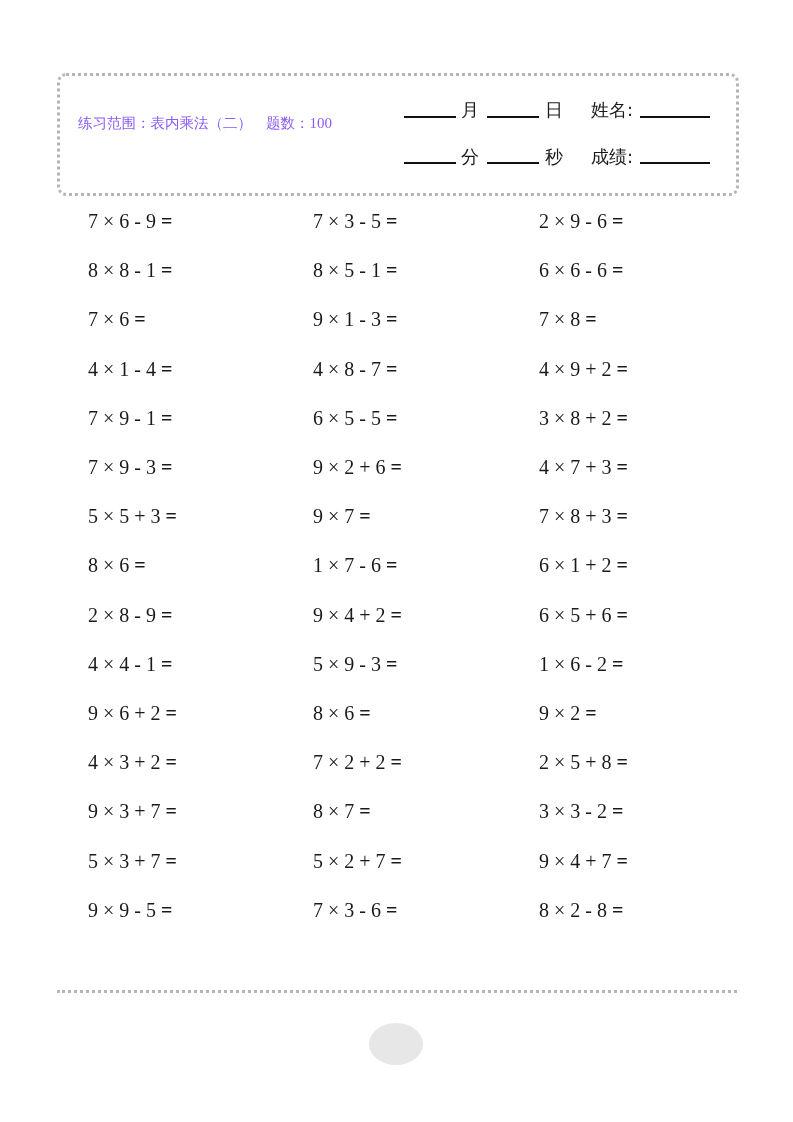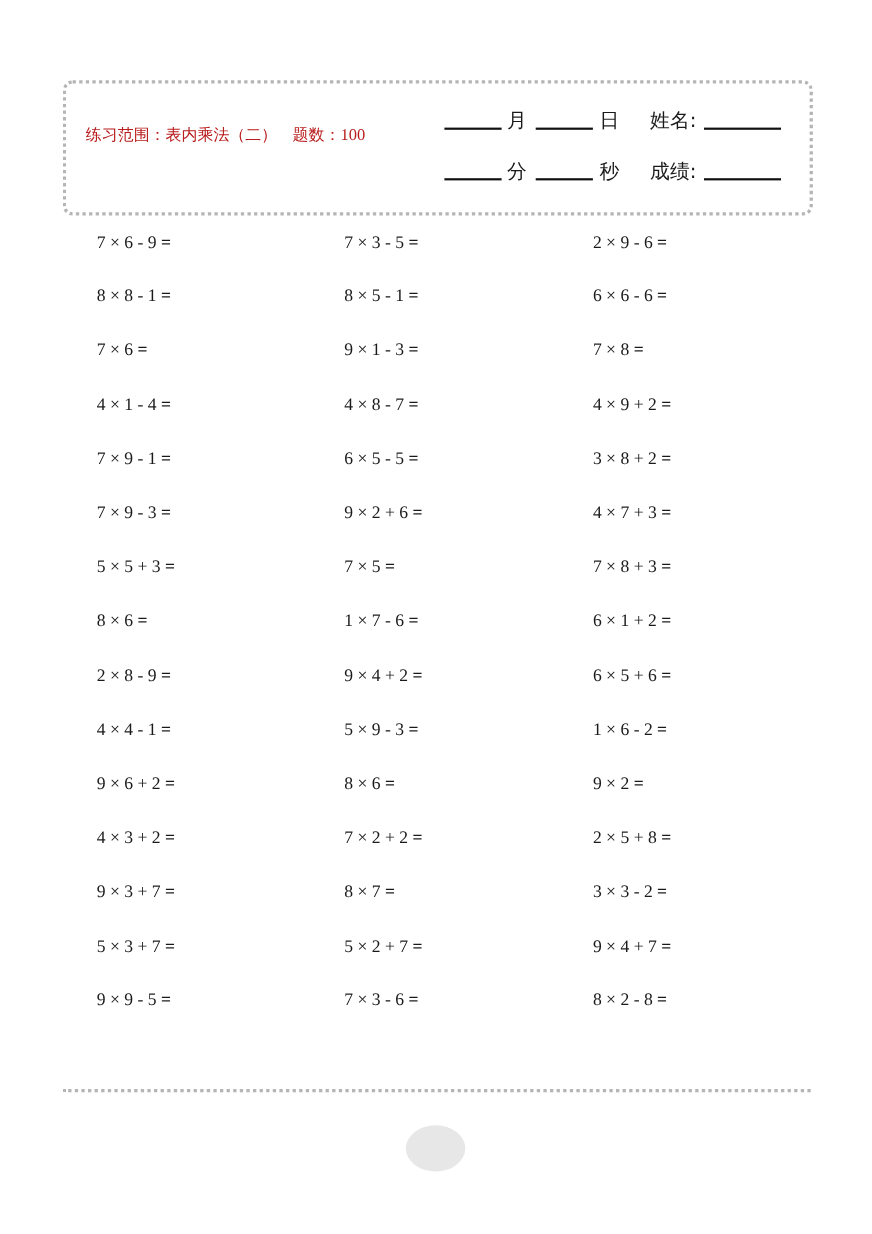--- a/index.html
+++ b/index.html
@@ -24,21 +24,21 @@
       border: 3px dotted #b5b5b5;
       border-radius: 9px;
     }
     .range-label {
       position: absolute;
       left: 78px;
       top: 114px;
       font-size: 14.5px;
       line-height: 18px;
       white-space: nowrap;
-      color: #b91c1c;
+      color: #8b5cf6;
     }
     .range-label .num {
       font-family: "Liberation Serif", "DejaVu Serif", serif;
       font-size: 15px;
     }
     .range-label .gap { display: inline-block; width: 14px; }
     .blank {
       position: absolute;
       height: 0;
       border-top: 2px solid #111;
@@ -51,21 +51,21 @@
       white-space: nowrap;
     }
     .problems {
       position: absolute;
       left: 0;
       top: 0;
     }
     .problem {
       position: absolute;
       font-family: "Liberation Serif", "DejaVu Serif", serif;
-      font-size: 16px;
+      font-size: 20px;
       line-height: 20px;
       white-space: nowrap;
       color: #1a1a1a;
     }
     .problem .eq { font-weight: bold; }
     .footer-line {
       position: absolute;
       left: 57px;
       top: 990px;
       width: 680px;
@@ -118,21 +118,21 @@
     <div class="problem" style="left: 88px; top: 359px;"><span>4 × 1 - 4</span> <span class="eq">=</span></div>
     <div class="problem" style="left: 313px; top: 359px;"><span>4 × 8 - 7</span> <span class="eq">=</span></div>
     <div class="problem" style="left: 539px; top: 359px;"><span>4 × 9 + 2</span> <span class="eq">=</span></div>
     <div class="problem" style="left: 88px; top: 408px;"><span>7 × 9 - 1</span> <span class="eq">=</span></div>
     <div class="problem" style="left: 313px; top: 408px;"><span>6 × 5 - 5</span> <span class="eq">=</span></div>
     <div class="problem" style="left: 539px; top: 408px;"><span>3 × 8 + 2</span> <span class="eq">=</span></div>
     <div class="problem" style="left: 88px; top: 457px;"><span>7 × 9 - 3</span> <span class="eq">=</span></div>
     <div class="problem" style="left: 313px; top: 457px;"><span>9 × 2 + 6</span> <span class="eq">=</span></div>
     <div class="problem" style="left: 539px; top: 457px;"><span>4 × 7 + 3</span> <span class="eq">=</span></div>
     <div class="problem" style="left: 88px; top: 506px;"><span>5 × 5 + 3</span> <span class="eq">=</span></div>
-    <div class="problem" style="left: 313px; top: 506px;"><span>7 × 5</span> <span class="eq">=</span></div>
+    <div class="problem" style="left: 313px; top: 506px;"><span>9 × 7</span> <span class="eq">=</span></div>
     <div class="problem" style="left: 539px; top: 506px;"><span>7 × 8 + 3</span> <span class="eq">=</span></div>
     <div class="problem" style="left: 88px; top: 555px;"><span>8 × 6</span> <span class="eq">=</span></div>
     <div class="problem" style="left: 313px; top: 555px;"><span>1 × 7 - 6</span> <span class="eq">=</span></div>
     <div class="problem" style="left: 539px; top: 555px;"><span>6 × 1 + 2</span> <span class="eq">=</span></div>
     <div class="problem" style="left: 88px; top: 605px;"><span>2 × 8 - 9</span> <span class="eq">=</span></div>
     <div class="problem" style="left: 313px; top: 605px;"><span>9 × 4 + 2</span> <span class="eq">=</span></div>
     <div class="problem" style="left: 539px; top: 605px;"><span>6 × 5 + 6</span> <span class="eq">=</span></div>
     <div class="problem" style="left: 88px; top: 654px;"><span>4 × 4 - 1</span> <span class="eq">=</span></div>
     <div class="problem" style="left: 313px; top: 654px;"><span>5 × 9 - 3</span> <span class="eq">=</span></div>
     <div class="problem" style="left: 539px; top: 654px; text-align: center;"><span>1 × 6 - 2</span> <span class="eq">=</span></div>

